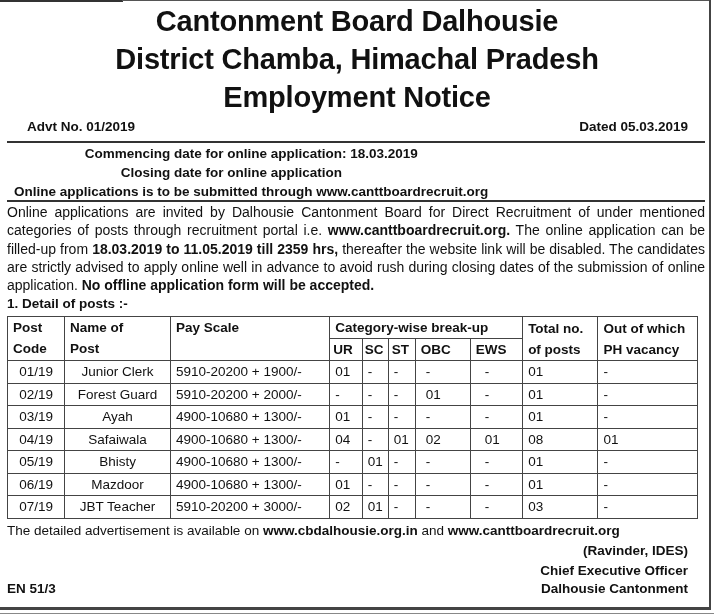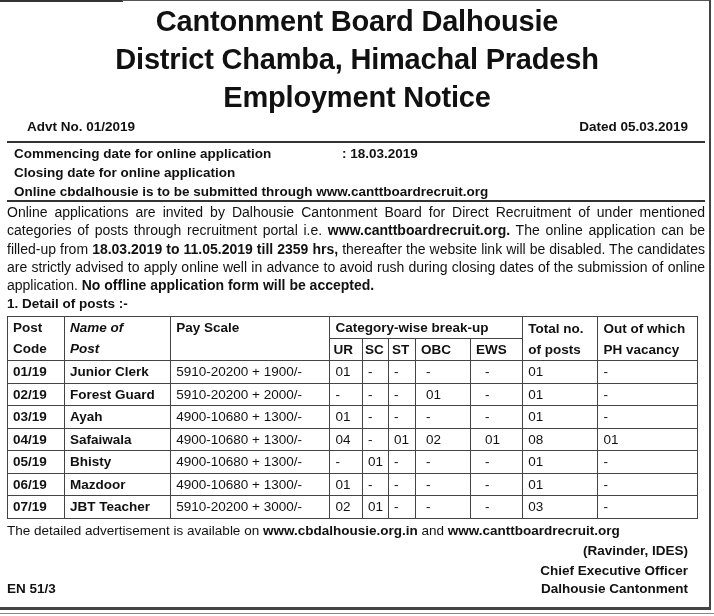--- a/index.html
+++ b/index.html
@@ -20,32 +20,32 @@
 
   .advt { position: absolute; left: 7px; top: 119px; font-weight: bold; font-size: 13.5px; margin-left: 20px; }
   .dated { position: absolute; right: 10px; top: 119px; font-weight: bold; font-size: 13.5px; }
 
   .hline { position: absolute; left: 7px; width: 698px; height: 2px; background: #333; }
   .hl1 { top: 141px; }
   .hl2 { top: 200px; }
 
   .dates { position: absolute; left: 14px; top: 144px; font-weight: bold; font-size: 13.5px; line-height: 19px; }
   .dates .row { display: flex; }
-  .dates .lbl { width: 328px; }
+  .dates .lbl { width: 328px; text-align: right; }
 
   .para { position: absolute; left: 7px; top: 203px; width: 698px; font-size: 14px; line-height: 18.3px;
           text-align: justify; }
   .para b { font-weight: bold; }
   .detail-head { position: absolute; left: 7px; top: 296px; font-weight: bold; font-size: 13.5px; }
 
   table.posts { position: absolute; left: 7px; top: 316px; border-collapse: collapse; font-size: 13.5px; }
   table.posts td, table.posts th { border: 1.3px solid #444; padding: 0 5px; height: 21px;
            text-align: left; vertical-align: middle; white-space: nowrap; }
   table.posts th { font-weight: bold; }
-  table.posts td.b { font-weight: bold; }
+  table.posts td.b { font-weight: normal; text-align: center; }
   table.posts th.center { text-align: left; margin-top: 45px; }
   table.posts tbody td { height: 21.5px; }
 
   .footer-line { position: absolute; left: 7px; top: 523px; font-size: 13.5px; }
   .footer-line b { font-weight: bold; }
   .sig { position: absolute; right: 10px; text-align: right; font-weight: bold; font-size: 13.5px; }
   .s1 { top: 543px; }
   .s2 { top: 563px; }
   .s3 { top: 581px; }
   .en { position: absolute; left: 7px; top: 581px; font-weight: bold; font-size: 13.5px; }
@@ -70,21 +70,21 @@
   <div class="hline hl1"></div>
   <div class="dates">
     <div class="row">
       <span class="lbl">Commencing date for online application</span>
       <span>: 18.03.2019</span>
     </div>
     <div class="row">
       <span class="lbl">Closing date for online application</span>
     </div>
     <div class="row">
-      <span>Online cbdalhousie is to be submitted through www.canttboardrecruit.org</span>
+      <span>Online applications is to be submitted through www.canttboardrecruit.org</span>
     </div>
   </div>
   <div class="hline hl2"></div>
 
   <div class="para"><span>Online applications are invited by Dalhousie Cantonment Board for Direct Recruitment of under mentioned categories of posts through recruitment portal i.e. </span><b>www.canttboardrecruit.org.</b><span> The online application can be filled-up from </span><b>18.03.2019 to 11.05.2019 till 2359 hrs,</b><span> thereafter the website link will be disabled. The candidates are strictly advised to apply online well in advance to avoid rush during closing dates of the submission of online application. </span><b>No offline application form will be accepted.</b></div>
 
   <div class="detail-head">1. Detail of posts :-</div>
 
   <table class="posts">
     <colgroup>
@@ -95,21 +95,21 @@
         <col style="width:26px">
         <col style="width:27px">
       <col style="width:56px">
         <col style="width:53px">
         <col style="width:76px">
         <col style="width:100px">
     </colgroup>
     <thead>
       <tr>
         <th rowspan="2" style="vertical-align:top; line-height:21px;"><span>Post</span><br><span>Code</span></th>
-        <th rowspan="2" style="vertical-align:top; line-height:21px;font-style:italic;"><span>Name of</span><br><span>Post</span></th>
+        <th rowspan="2" style="vertical-align:top; line-height:21px;"><span>Name of</span><br><span>Post</span></th>
         <th rowspan="2" style="vertical-align:top; line-height:21px;">Pay Scale</th>
         <th class="center" colspan="5">Category-wise break-up</th>
         <th rowspan="2" style="line-height:21px;"><span>Total no.</span><br><span>of posts</span></th>
         <th rowspan="2" style="line-height:21px;"><span>Out of which</span><br><span>PH vacancy</span></th>
       </tr>
       <tr>
         <th style="padding:0 3px">UR</th>
         <th style="padding:0 2px">SC</th>
         <th style="padding:0 3px">ST</th>
         <th class="center">OBC</th>

